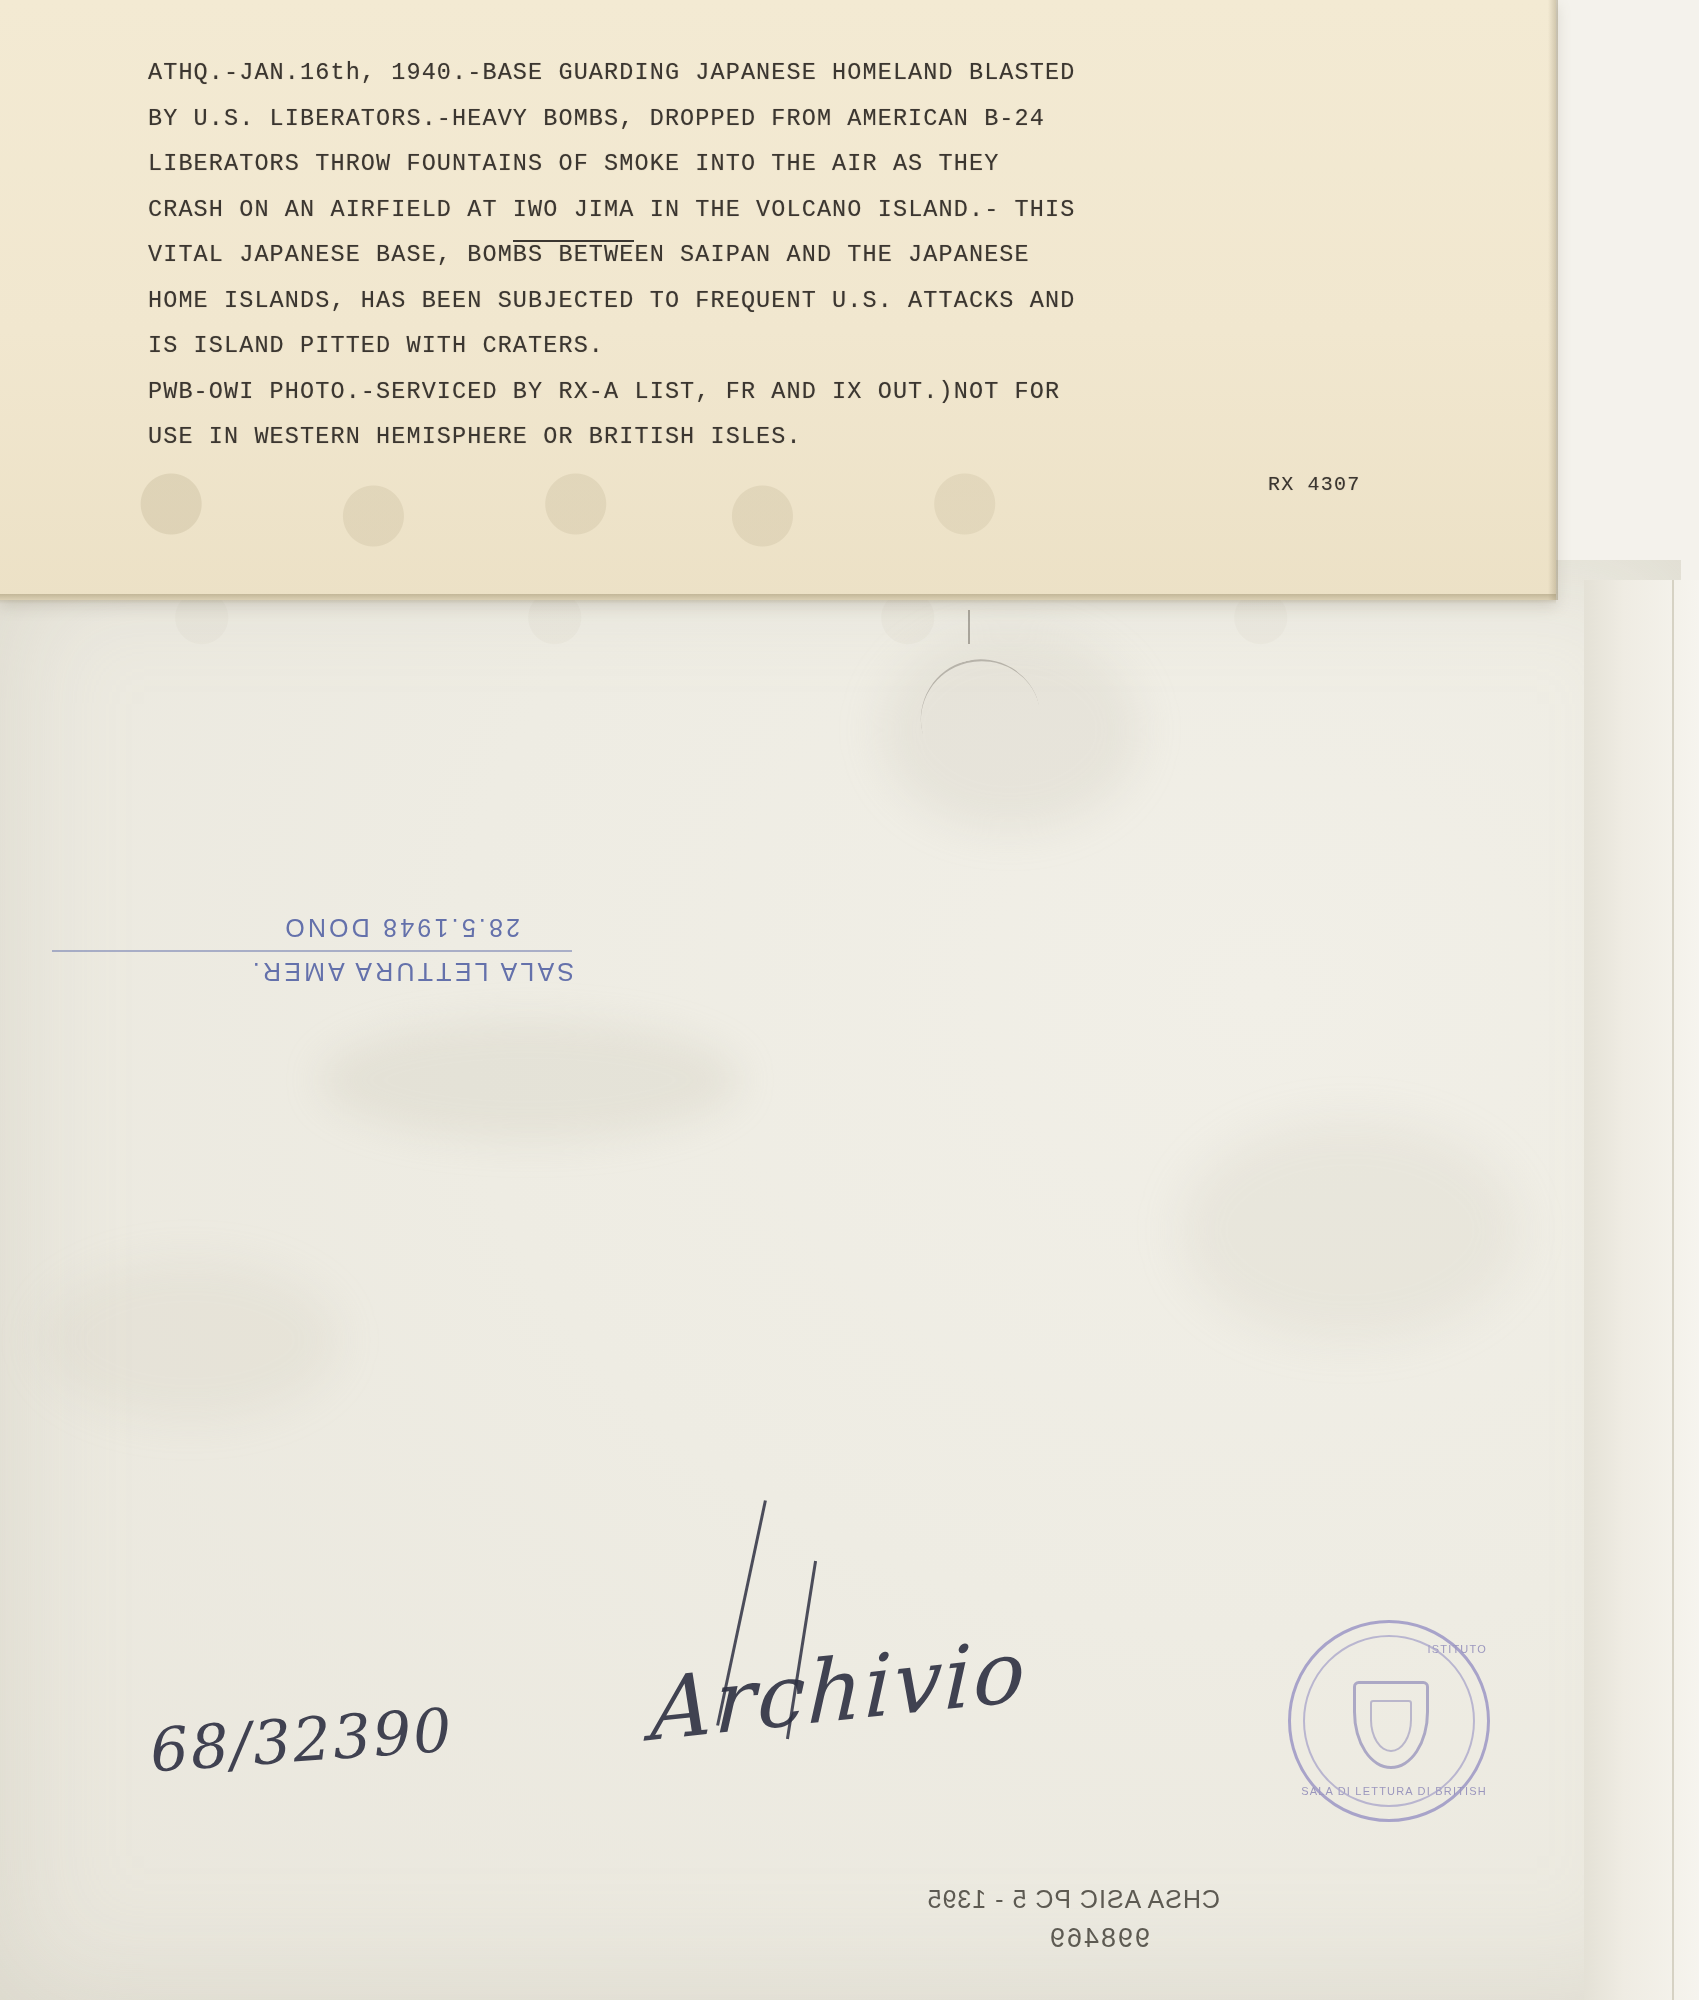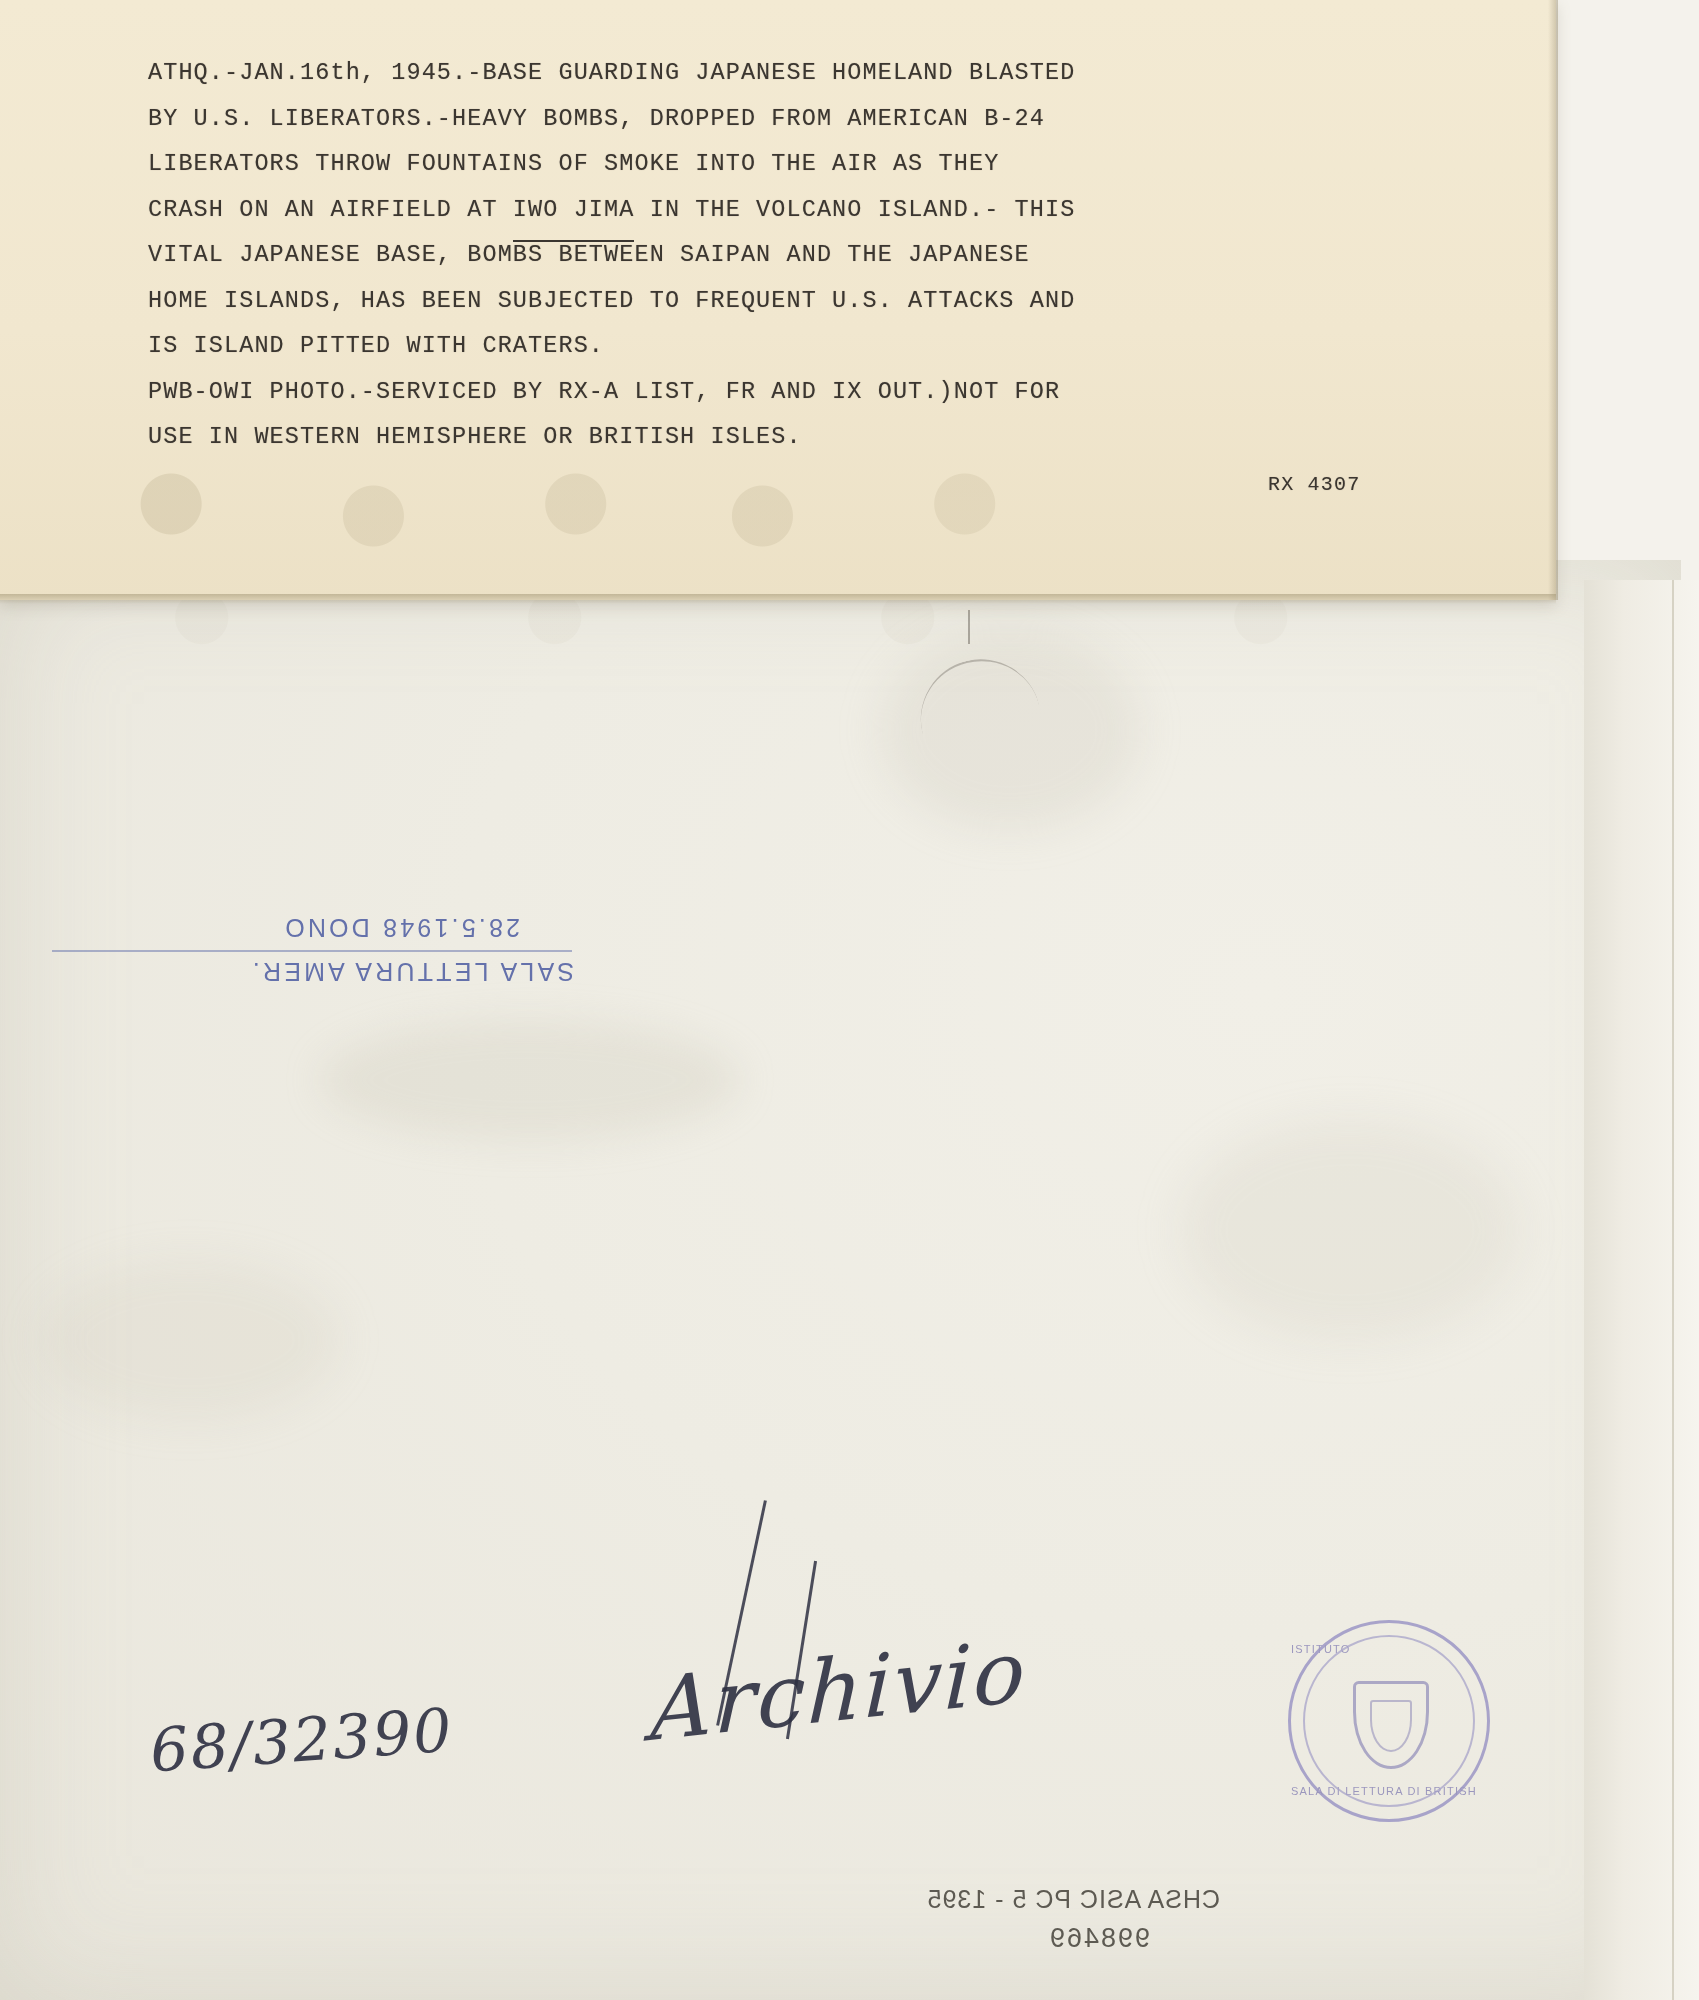--- a/index.html
+++ b/index.html
@@ -258,21 +258,21 @@
     top: 16px;
     width: 38px;
     height: 48px;
     border: 2px solid #6a64a8;
     border-radius: 4px 4px 26px 26px / 4px 4px 40px 40px;
     opacity: .8;
   }
   .lib-text-top, .lib-text-bottom {
     position: absolute;
     width: 100%;
-    text-align: left;
+    text-align: right;
     font-family: "Liberation Sans", sans-serif;
     font-size: 11px;
     letter-spacing: 1.2px;
   }
   .lib-text-top { top: 20px; }
   .lib-text-bottom { bottom: 22px; }
 
   
   .blotch {
     position: absolute;
@@ -314,21 +314,21 @@
 
   <div class="blotch b1"></div>
   <div class="blotch b2"></div>
   <div class="blotch b3"></div>
   <div class="blotch b4"></div>
 
   <div class="pencil-tick"></div>
   <div class="pencil-arc"></div>
 
   <div class="caption-slip">
-    <div class="typed"><span class="line">ATHQ.-JAN.16th, 1945.-BASE GUARDING JAPANESE HOMELAND BLASTED</span>
+    <div class="typed"><span class="line">ATHQ.-JAN.16th, 1940.-BASE GUARDING JAPANESE HOMELAND BLASTED</span>
 <span class="line">BY U.S. LIBERATORS.-HEAVY BOMBS, DROPPED FROM AMERICAN B-24</span>
 <span class="line">LIBERATORS THROW FOUNTAINS OF SMOKE INTO THE AIR AS THEY</span>
 <span class="line">CRASH ON AN AIRFIELD AT <span class="underline-word">IWO JIMA</span> IN THE VOLCANO ISLAND.- THIS</span>
 <span class="line">VITAL JAPANESE BASE, BOMBS BETWEEN SAIPAN AND THE JAPANESE</span>
 <span class="line">HOME ISLANDS, HAS BEEN SUBJECTED TO FREQUENT U.S. ATTACKS AND</span>
 <span class="line">IS ISLAND PITTED WITH CRATERS.</span>
 <span class="line">PWB-OWI PHOTO.-SERVICED BY RX-A LIST, FR AND IX OUT.)NOT FOR</span>
 <span class="line">USE IN WESTERN HEMISPHERE OR BRITISH ISLES.</span><span class="rx-number">RX 4307</span></div>
     <div class="slip-right-edge"></div>
     <div class="slip-bottom-edge"></div>

